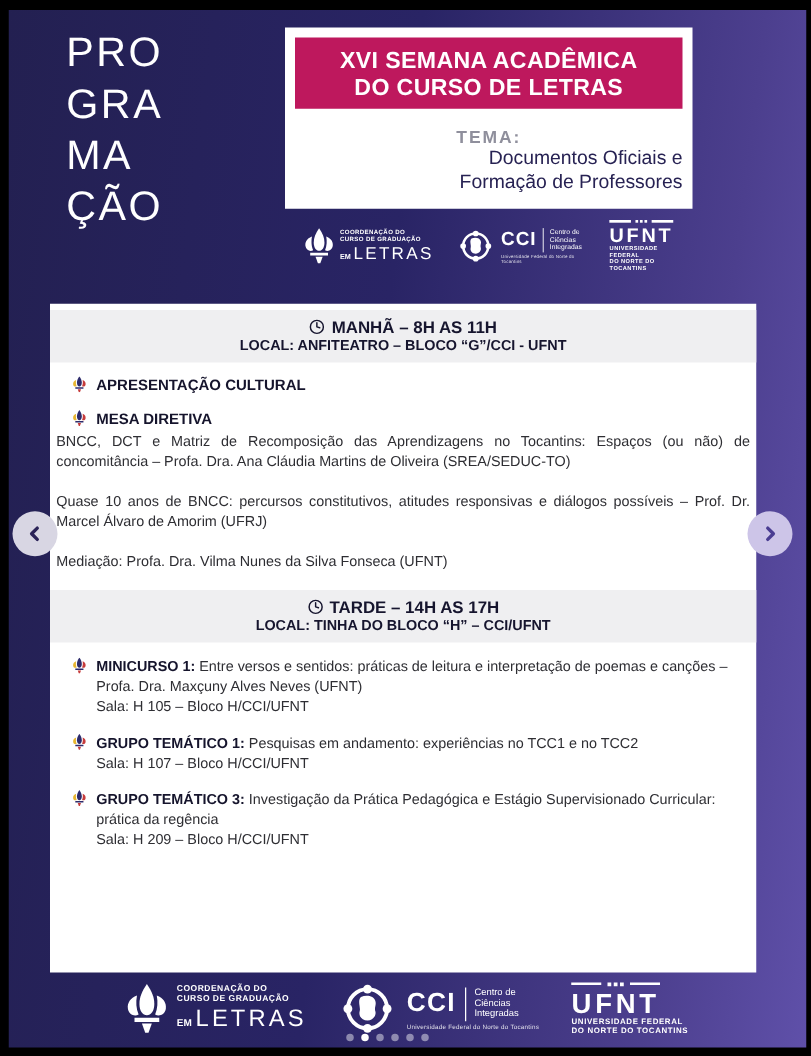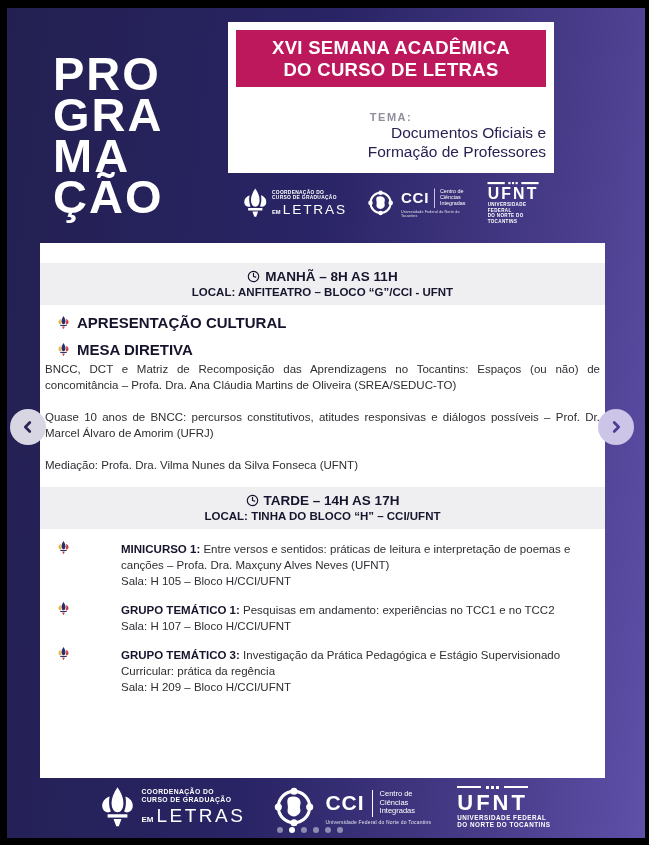--- a/index.html
+++ b/index.html
@@ -9,31 +9,31 @@
     overflow:hidden; font-family:"Liberation Sans", sans-serif;
   }
   .card {
     position:absolute; left:7px; top:8px; width:638px; height:830px;
     background:linear-gradient(97deg,#232051 0%,#292465 45%,#4c3f8e 82%,#5f50a9 100%);
     overflow:hidden;
   }
   
   .programacao {
     position:absolute; left:46px; top:13px; color:#fff;
-    font-weight:700; font-size:47px; line-height:41px; letter-spacing:2px;margin-top:32px;
+    font-weight:400; font-size:33px; line-height:41px; letter-spacing:2px;
   }
   .title-col { position:absolute; left:221px; top:14px; width:326px; }
   .title-box { background:#fff; padding:8px 8px 12px; }
   .title-navy {
     background:#be185d; color:#fff; text-align:center; font-weight:700;
     font-size:18.5px; line-height:21.5px; padding:7px 2px; letter-spacing:.3px;
   }
   .tema-label {
-    text-align:center; color:#8f8f9c; font-size:11px; letter-spacing:1.5px;
-    margin-top:24px; font-weight:700;
+    text-align:center; color:#8f8f9c; font-size:14px; letter-spacing:1.5px;
+    margin-top:14px; font-weight:700;
   }
   .tema-line { text-align:right; color:#272253; font-weight:400; font-size:15.5px; line-height:19px; }
   .tema-line:first-of-type { margin-top:2px; }
 
   
   .logos-row { display:flex; justify-content:center; align-items:center; gap:26px; }
   .logos-row.small { margin-top:9px; transform:scale(.72); transform-origin:top center; }
   .letras { display:flex; align-items:center; gap:7px; color:#fff; }
   .letras svg { width:33px; height:46px; }
   .letras-sm { font-size:6.8px; letter-spacing:.4px; line-height:8px; font-weight:700; }
@@ -58,39 +58,39 @@
   .ufnt-sub { font-size:6.3px; font-weight:700; letter-spacing:.5px; line-height:7.5px; }
   .ufnt-sub:first-of-type { margin-top:2px; }
 
   
   .dia-banner {
     position:absolute; left:33px; top:192px; width:565px; height:43px;
     background:linear-gradient(180deg,#2295da,#1a80c0);
     color:#fff; font-weight:900; font-size:37px; text-align:center;
     line-height:43px; letter-spacing:2px;
   }
-  .content { position:absolute; left:33px; top:235px; width:565px; height:535px; background:#fff; padding-top:20px; }
+  .content { position:absolute; left:33px; top:235px; width:565px; height:535px; background:#fff; padding-top:5px; }
   .session-hdr { background:#efeff1; text-align:center; padding:6px 0 7px; }
   .session-hdr.second { margin-top:14px; }
   .time-line { display:flex; align-items:center; justify-content:center; gap:5px;
     font-size:13.5px; font-weight:800; color:#16152e; }
   .time-line svg { width:13px; height:13px; }
   .local-line { font-size:11.5px; font-weight:700; color:#16152e; margin-top:2px; }
 
   .bullet-item { display:flex; gap:7px; margin:13px 10px 0 17px; align-items:flex-start; }
   .bullet-item svg, .a-item svg { width:13px; height:13px; flex:0 0 13px; margin-top:0; }
-  .b-title { font-size:15px; font-weight:800; color:#15142c; line-height:14px;text-align:center; }
+  .b-title { font-size:12px; font-weight:800; color:#15142c; line-height:14px;text-align:center; }
   .bullet-item.first { margin-top:11px; }
 
   .para { margin:16px 5px 0; font-size:11.5px; color:#2e2e33; line-height:16px; text-align:justify; }
   .para.tight { margin-top:4px; }
 
   .a-item { display:flex; gap:7px; margin:13px 8px 0 17px; align-items:flex-start; }
   .a-item.first { margin-top:12px; }
-  .a-body { font-size:11.5px; line-height:16px; color:#2e2e33;margin-left:44px; }
+  .a-body { font-size:11.5px; line-height:16px; color:#2e2e33; }
   .a-lbl { font-weight:800; color:#15142c; }
 
   
   .footer { position:absolute; left:0; right:0; top:776px; display:flex; justify-content:center; }
   .dots { position:absolute; left:50%; top:819px; transform:translateX(-50%); margin-left:-16px; display:flex; gap:6px; }
   .dot { width:6px; height:6px; border-radius:50%; background:rgba(255,255,255,.45); }
   .dot.active { background:#fff; }
 
   
   .nav { position:absolute; top:409px; width:36px; height:36px; border-radius:50%;

